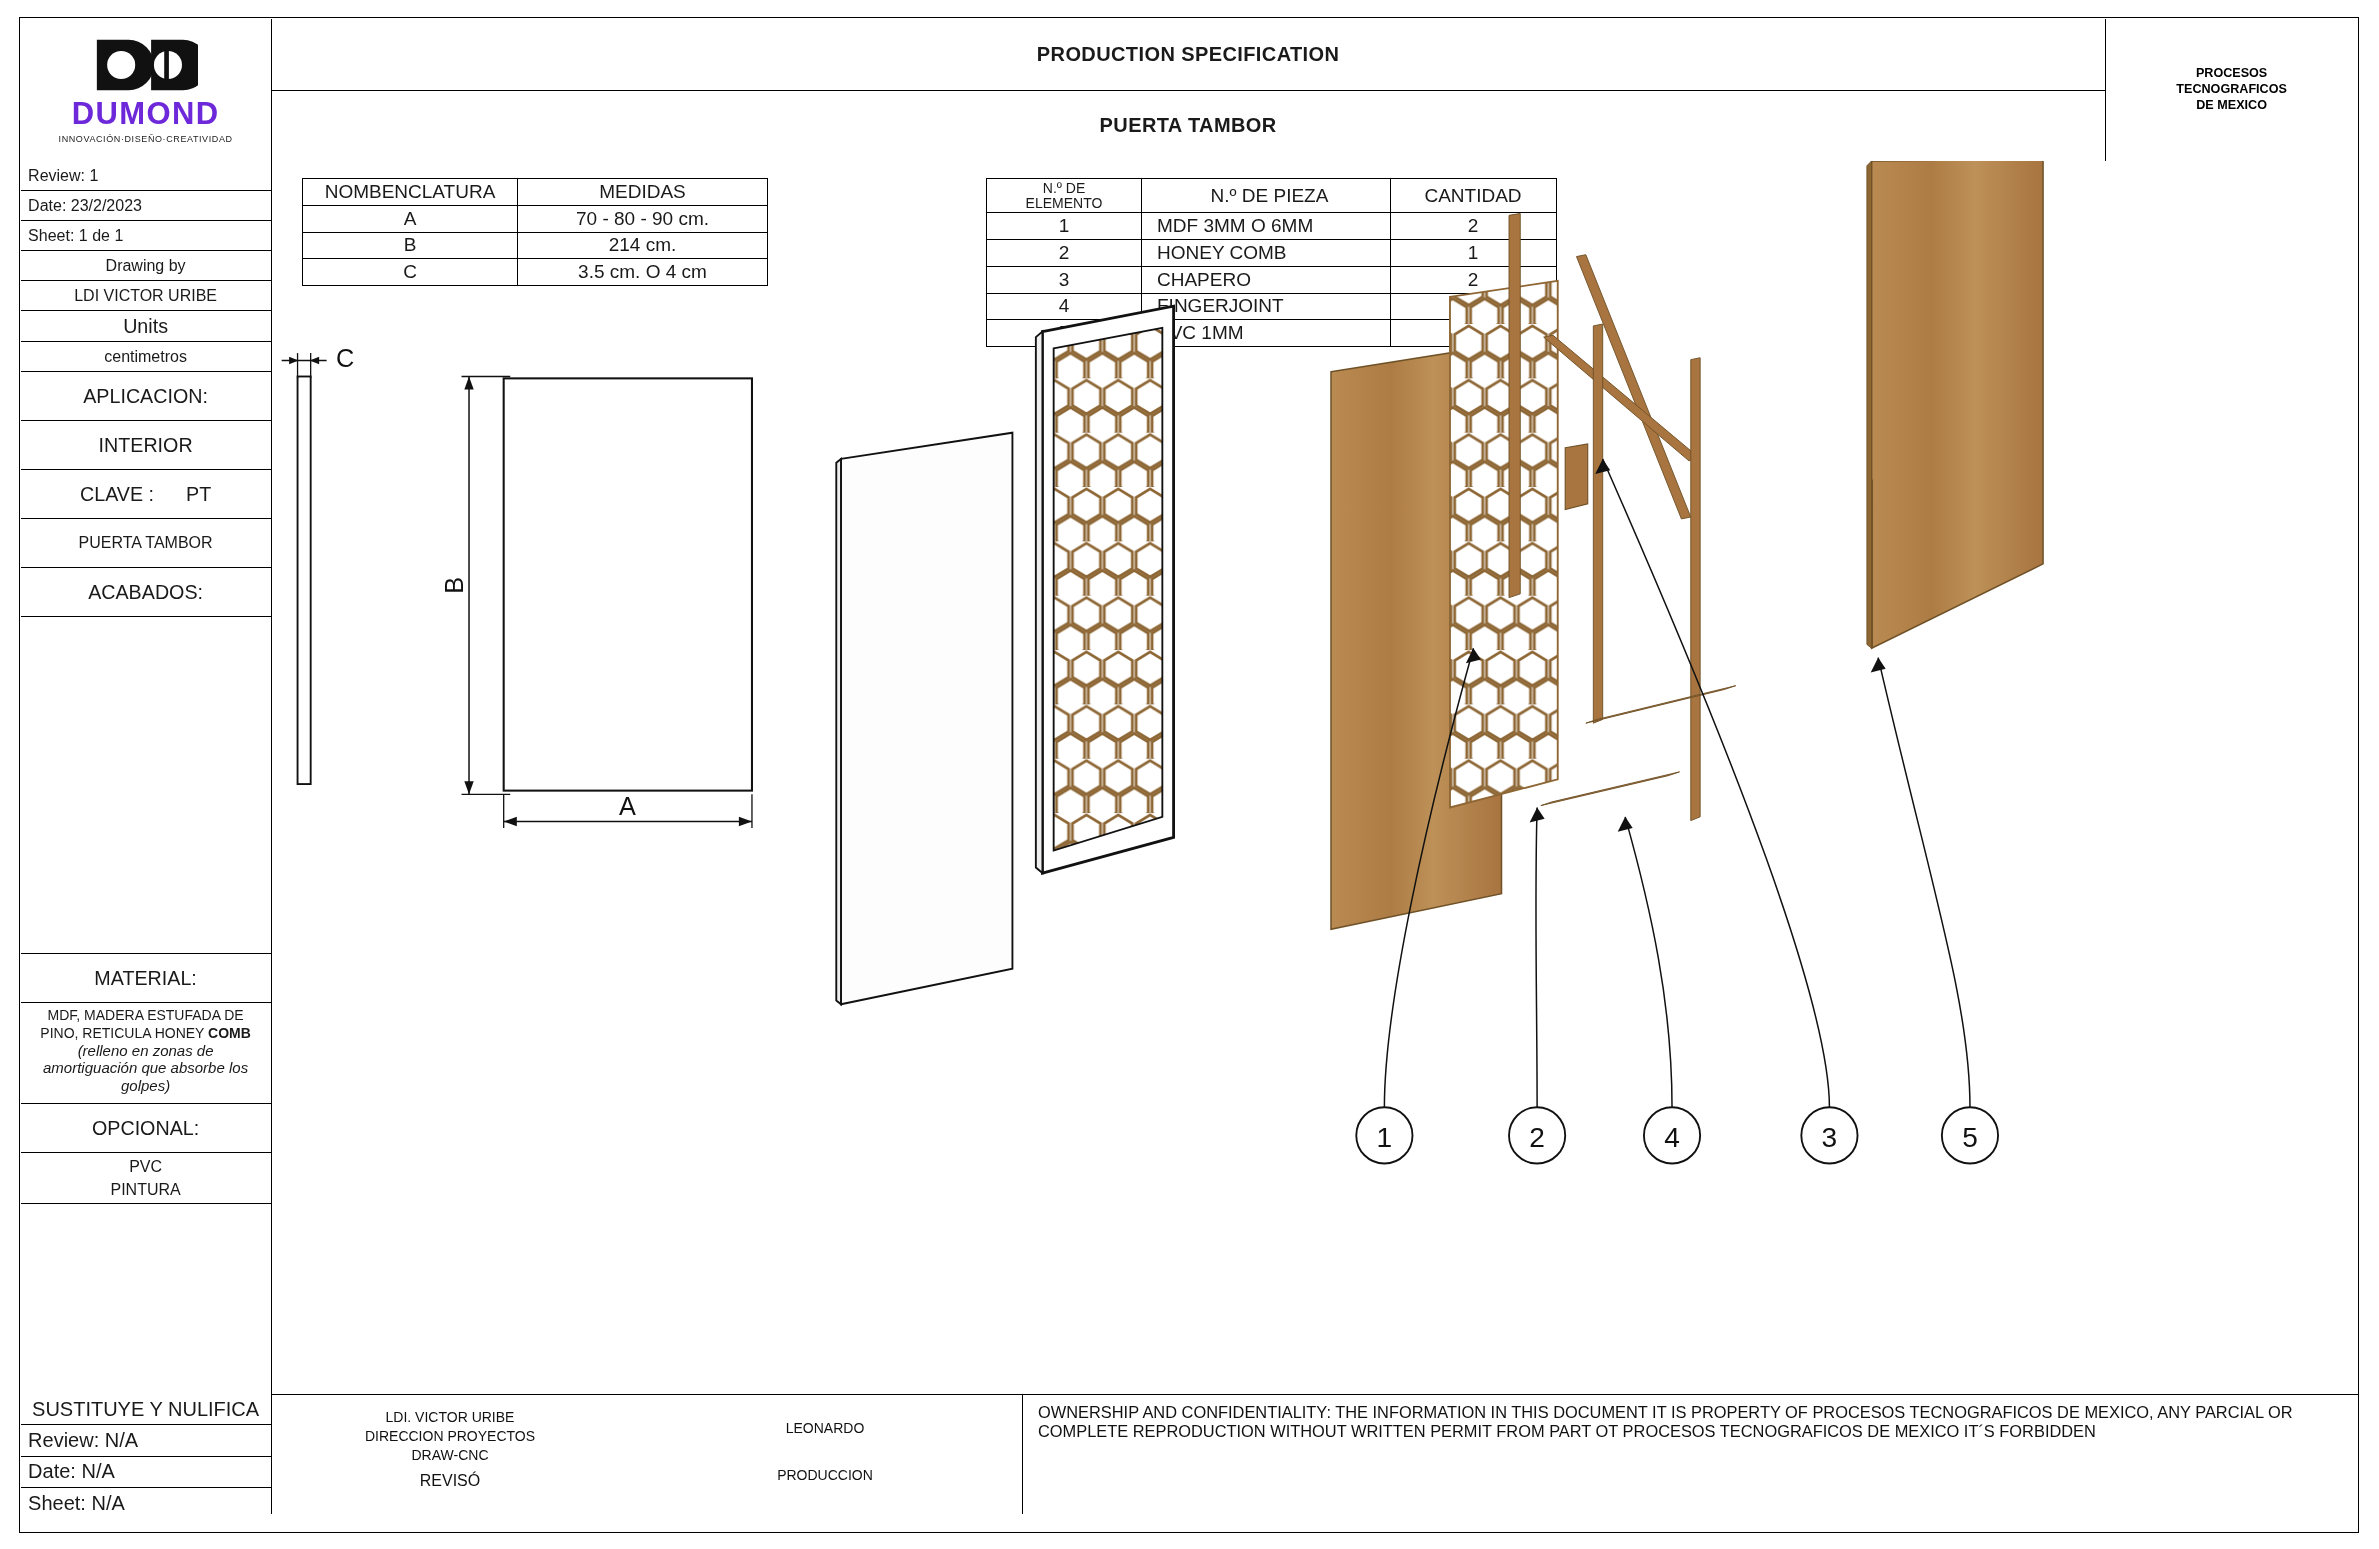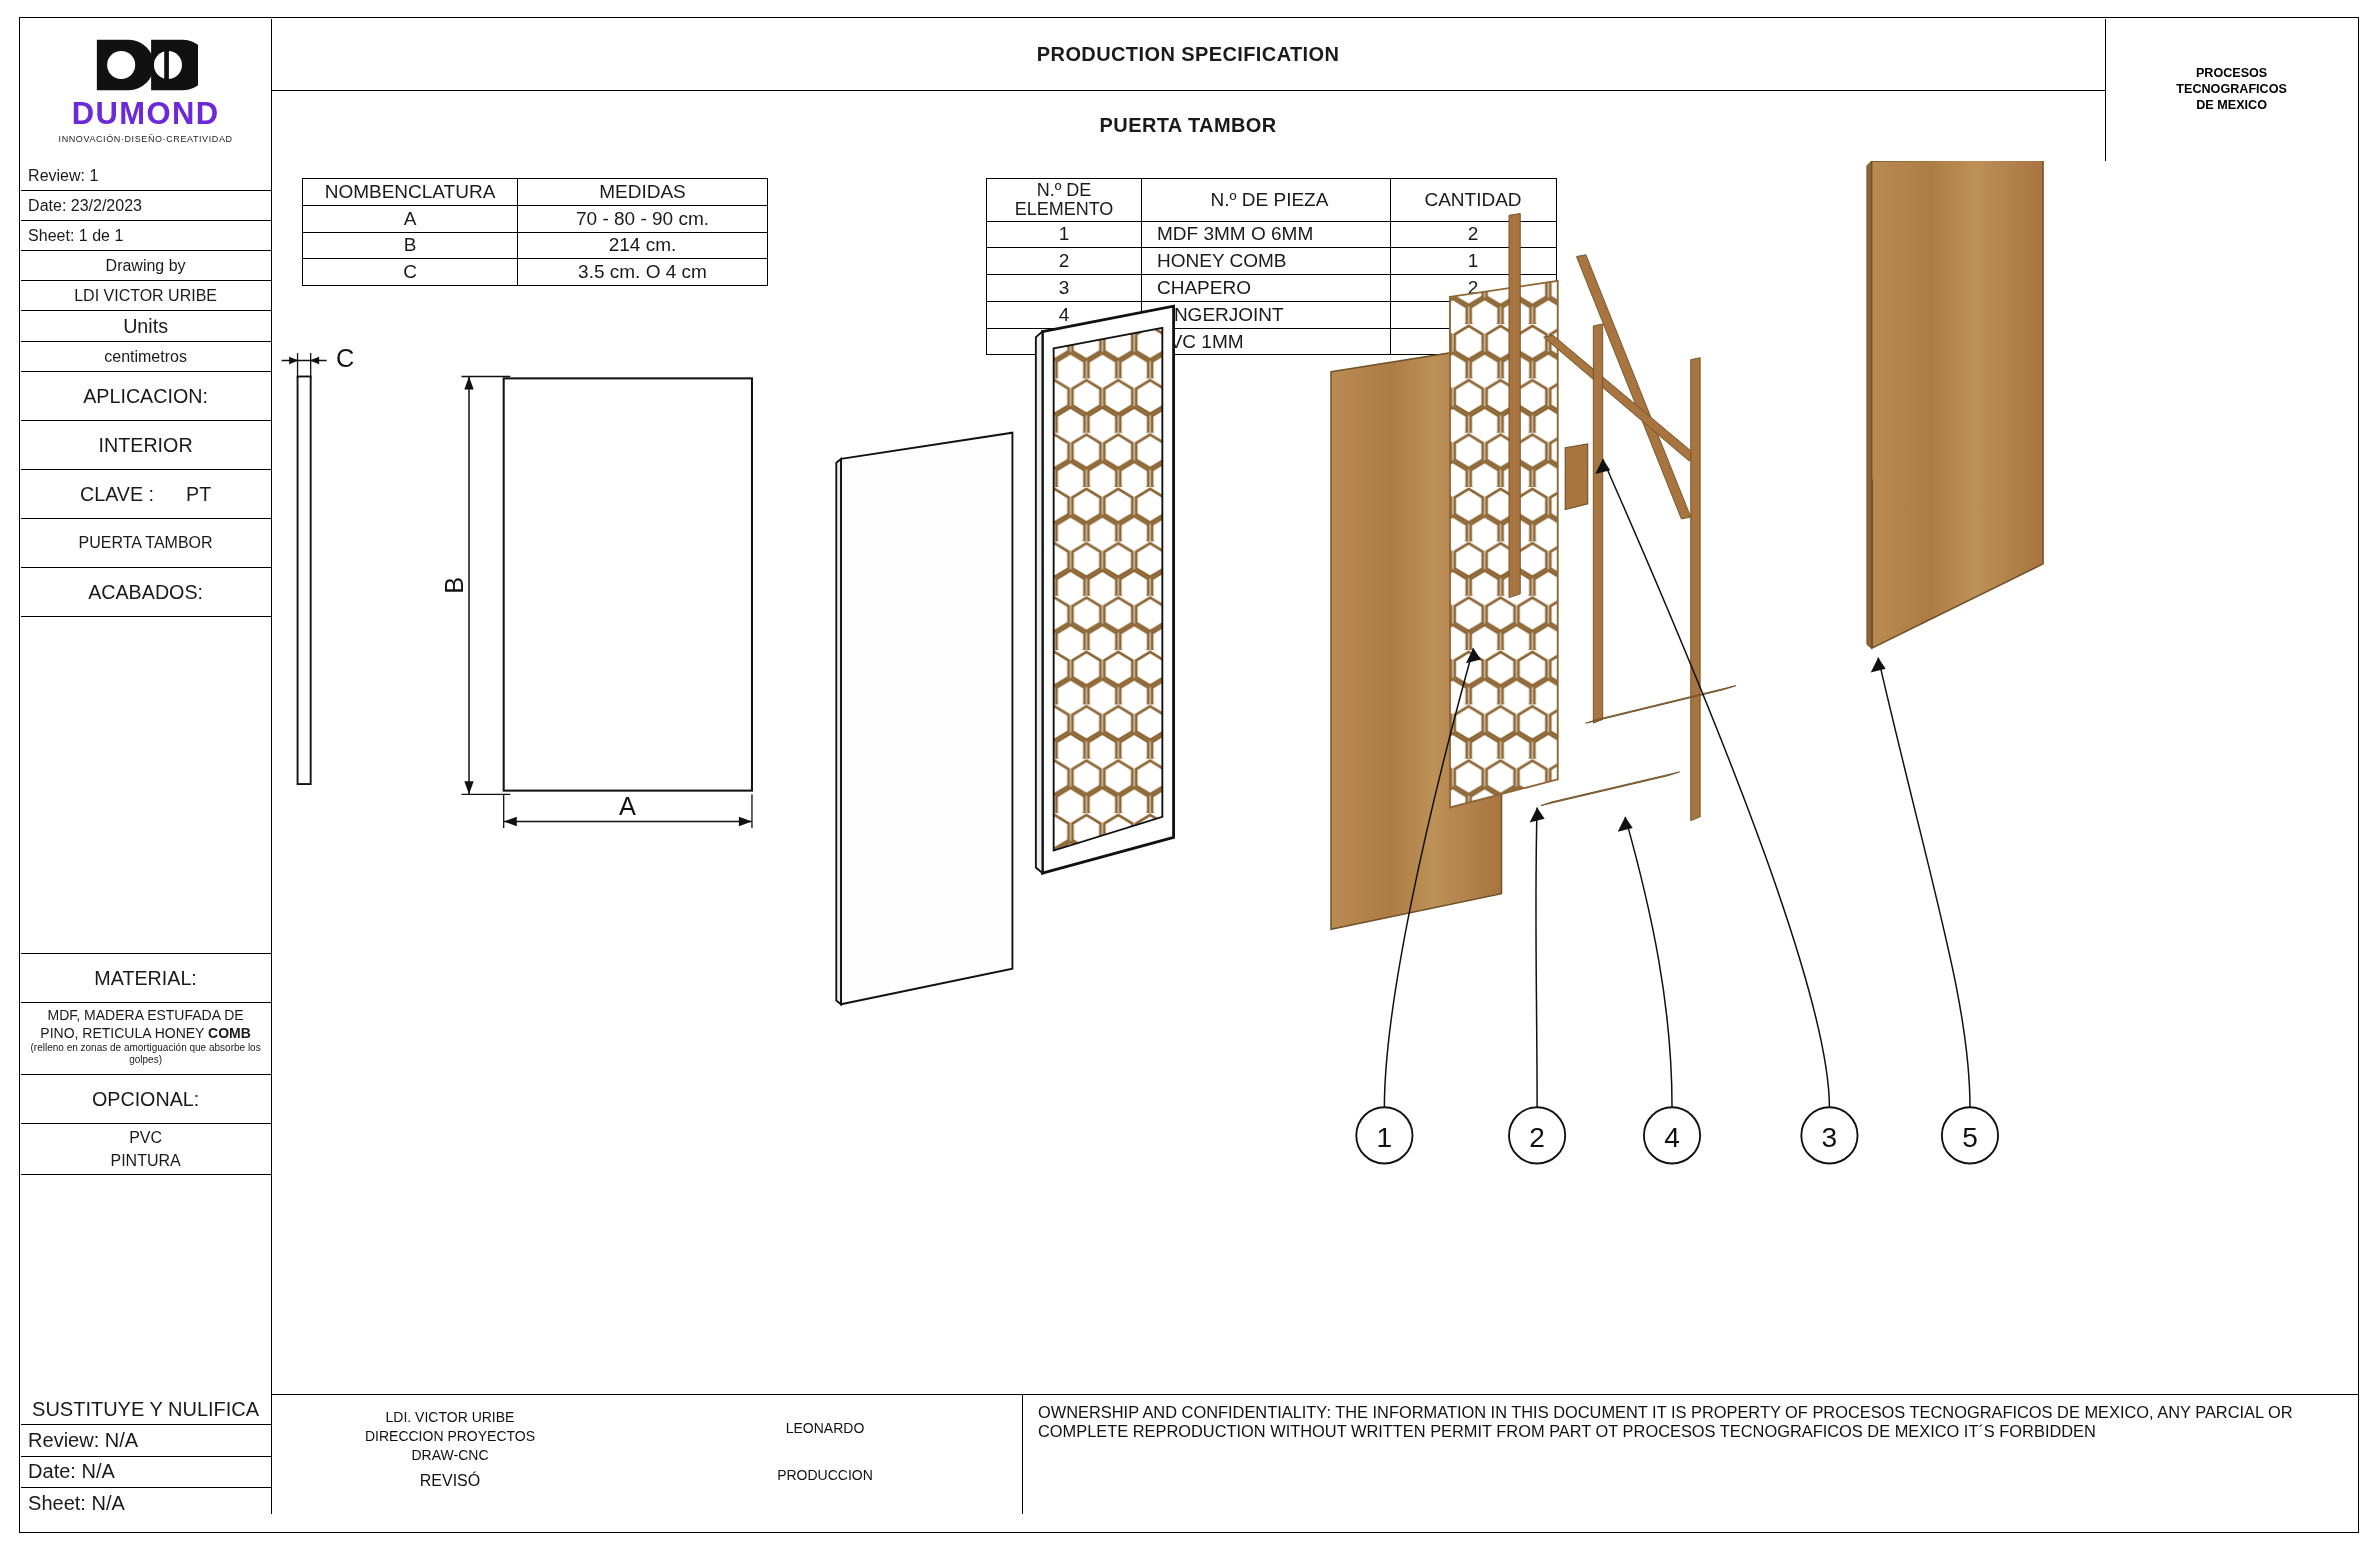--- a/index.html
+++ b/index.html
@@ -132,23 +132,24 @@
     height: 337px;
   }
   .mat-text {
     padding: 3.7px 9.4px 9.4px 9.4px;
     text-align: center;
     font-size: 14px;
     line-height: 1.25;
     border-bottom: 1.4px solid #000;
   }
   .mat-text .small {
-    font-size: 10px;
+    font-size: 15px;
     line-height: 1.15;
     display: block;
+    font-style: italic;
   }
   
   .bottomleft {
     position: absolute;
     left: 20.6px;
     top: 1394px;
     width: 251px;
     height: 120px;
     border-right: 1.9px solid #000;
     box-sizing: border-box;
@@ -166,21 +167,21 @@
     text-align: center;
     white-space: nowrap;
   }
   #nomen-table { left: 302px; top: 178px; }
   #nomen-table td.col1 { width: 199px; }
   #nomen-table td.col2 { width: 234px; }
   #parts-table { left: 986px; top: 178px; }
   #parts-table td.pc1 { width: 139px; }
   #parts-table td.pc2 { width: 225px; text-align: left; padding-left: 15px; }
   #parts-table td.pc3 { width: 150px; }
-  #parts-table td.hdr { font-size: 18px; line-height: 1.05; }
+  #parts-table td.hdr { font-size: 14px; line-height: 1.05; }
   
   #drawing {
     position: absolute;
     left: 274px;
     top: 161px;
     width: 2084px;
     height: 1233px;
   }
   
   .bottomstrip {

